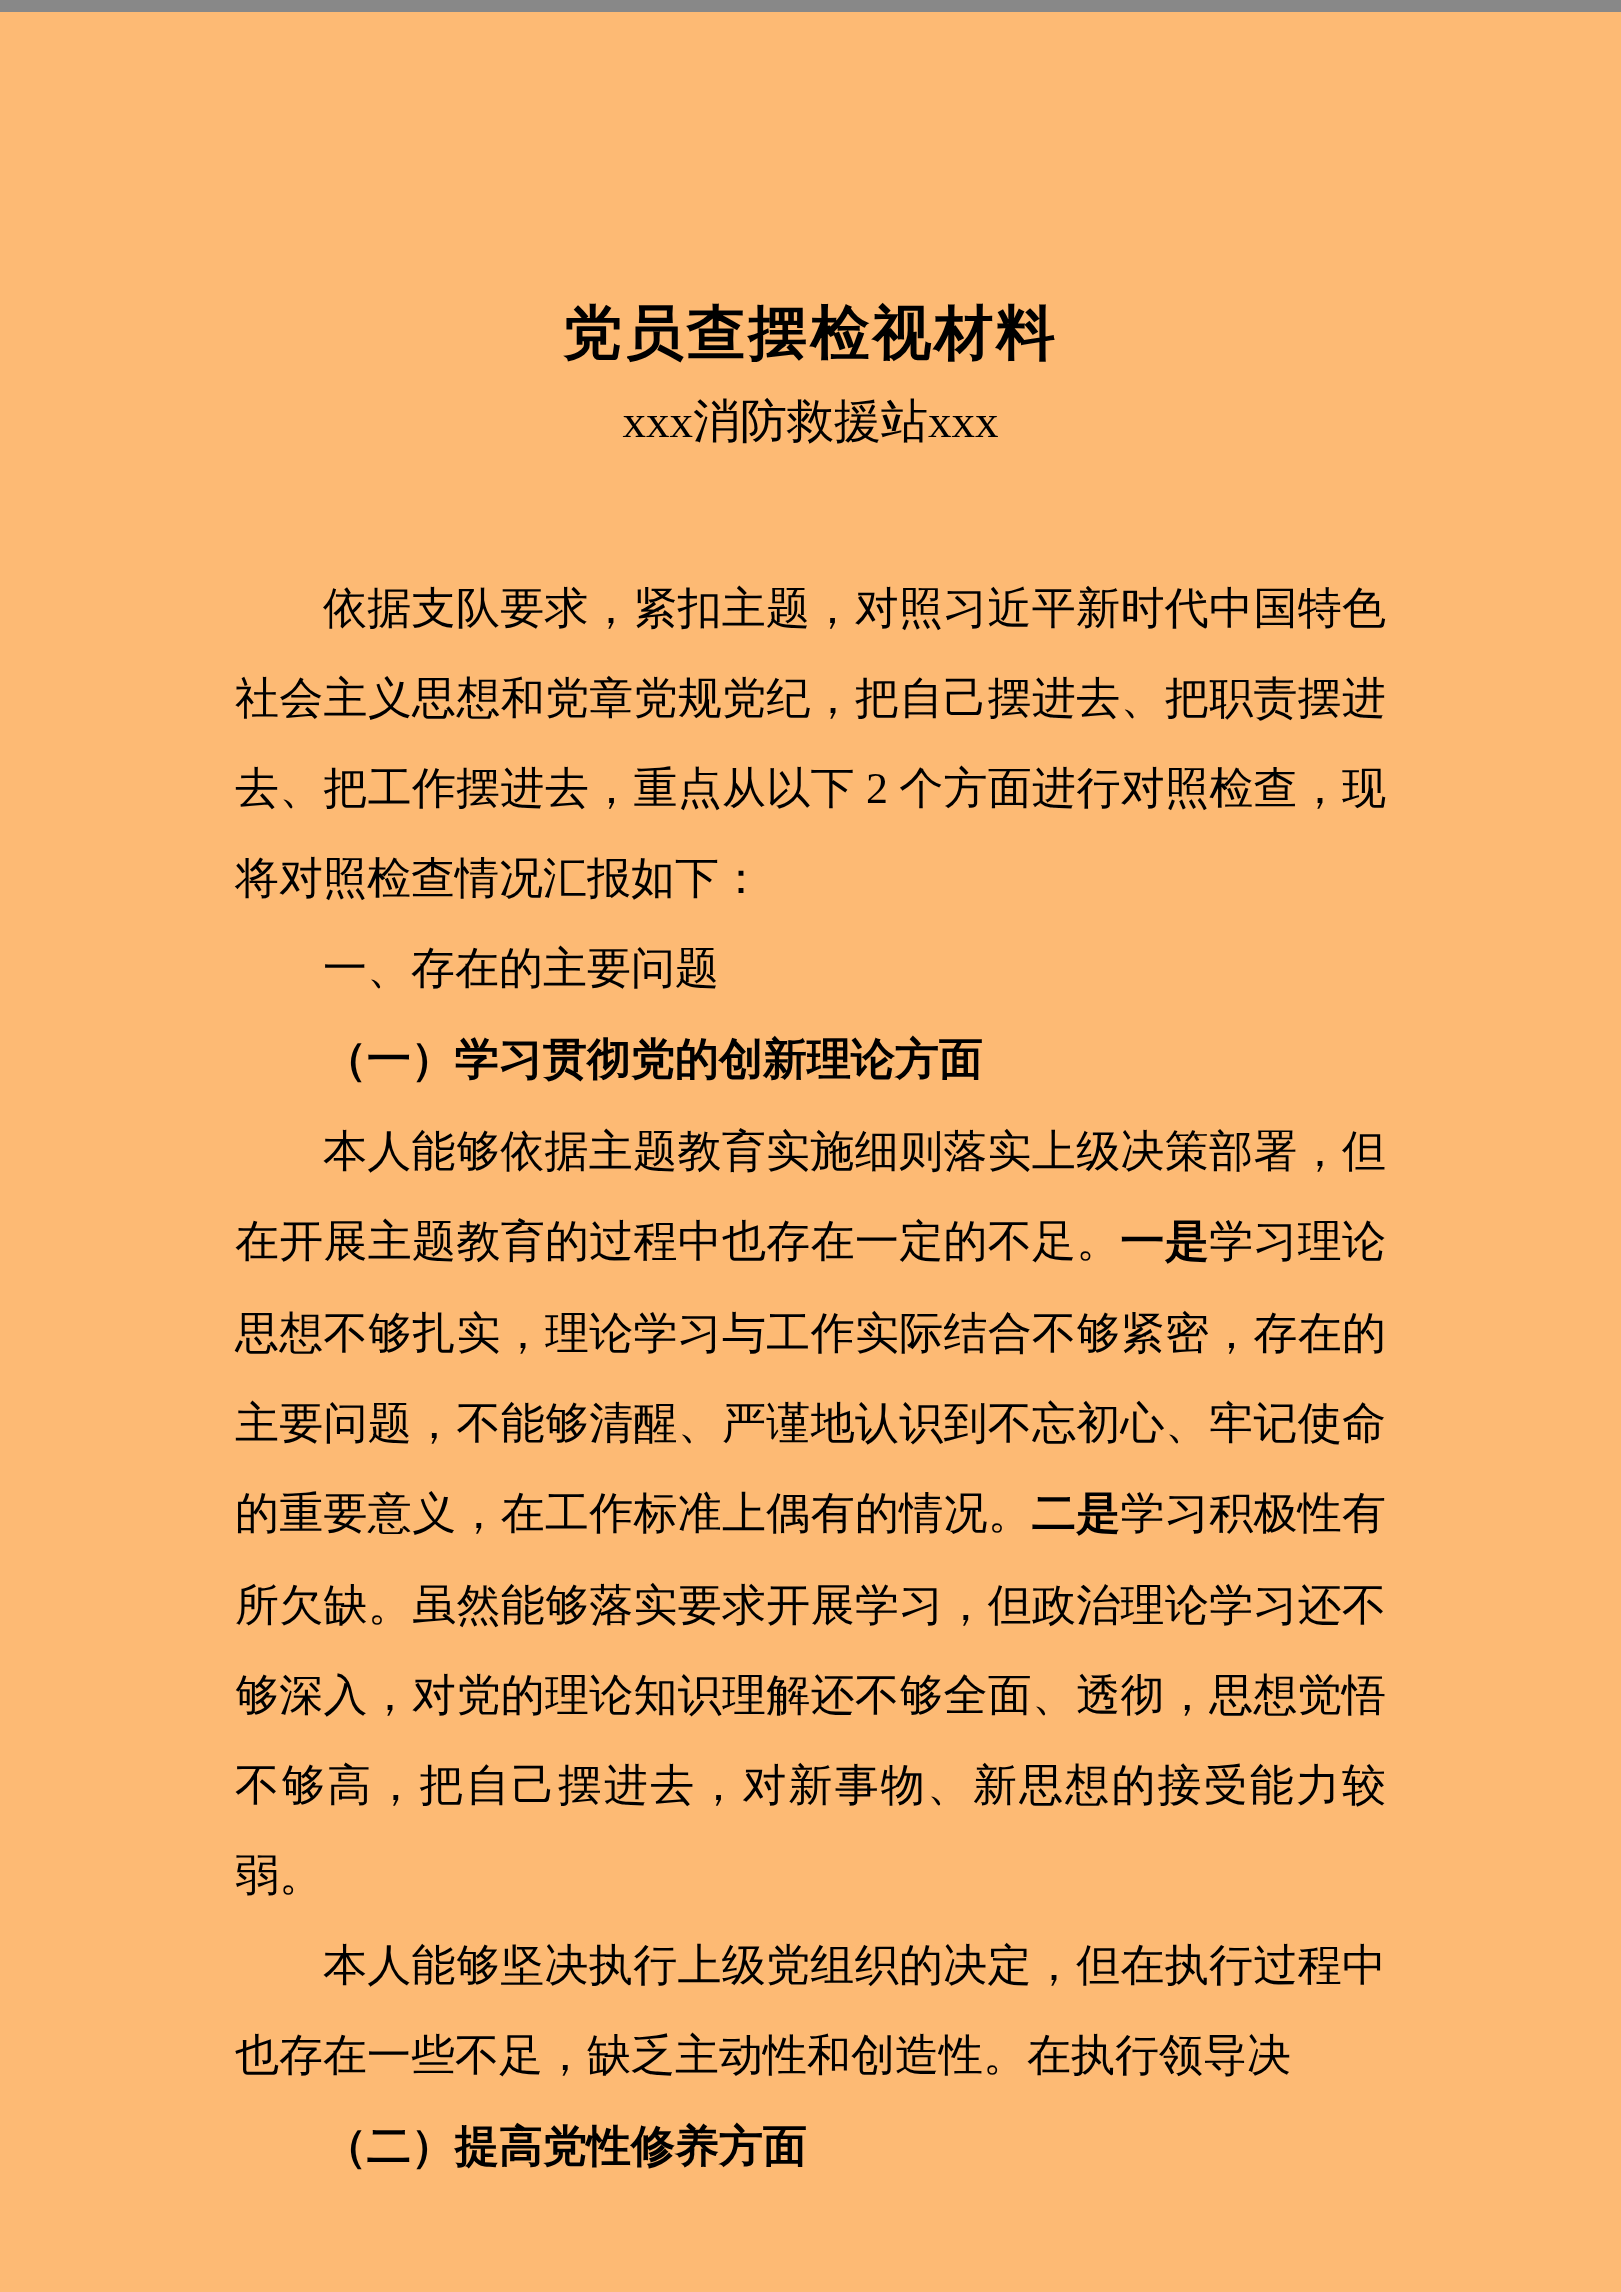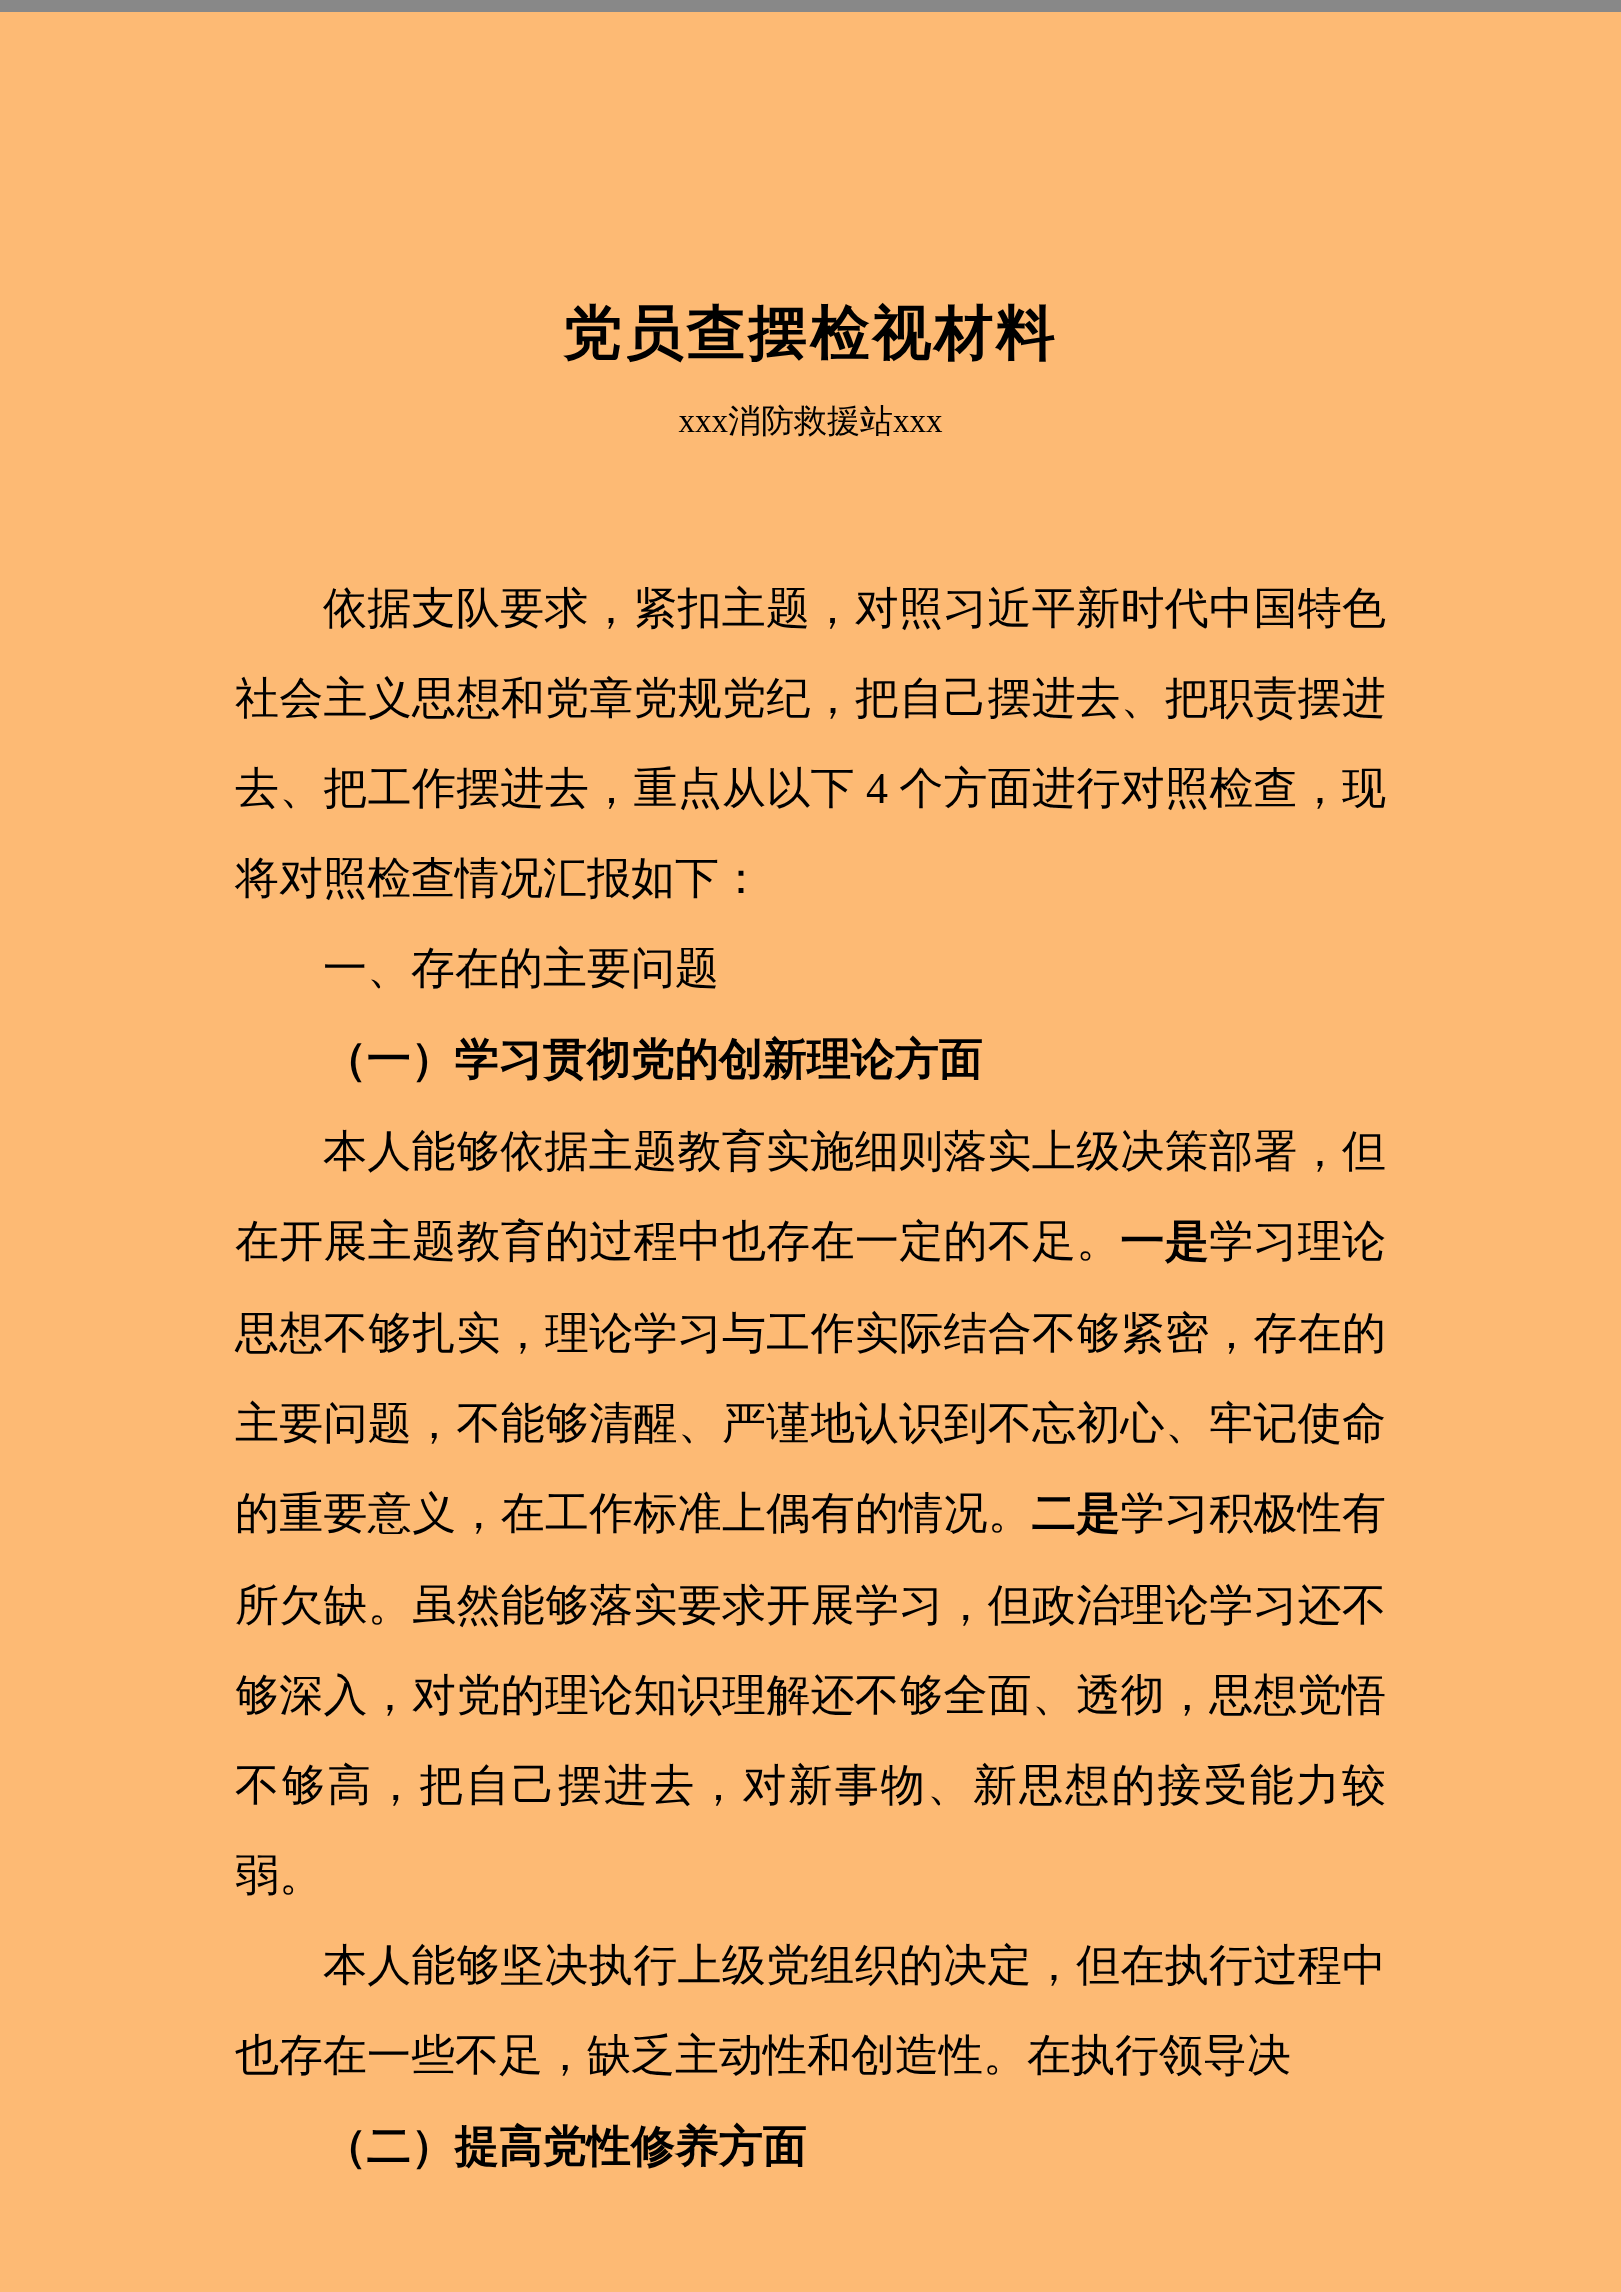--- a/index.html
+++ b/index.html
@@ -24,21 +24,21 @@
     text-align: center;
     font-size: 59px;
     line-height: 71px;
     font-weight: bold;
     letter-spacing: 2.9px;
     font-family: "Liberation Serif", "DejaVu Serif", serif;
   }
   .doc-subtitle {
     margin: 25.5px 0 0 0;
     text-align: center;
-    font-size: 33px;
+    font-size: 47px;
     line-height: 53px;
     font-weight: normal;
   }
   .doc-body {
     margin-top: 116px;
   }
   .para {
     margin: 0;
     font-size: 44px;
     line-height: 90px;
@@ -55,21 +55,21 @@
     font-family: Liberation Mono, monospace;
   }
 </style>
 </head>
 <body>
 
 <div class="page">
   <h1 class="doc-title">党员查摆检视材料</h1>
   <div class="doc-subtitle">xxx消防救援站xxx</div>
   <div class="doc-body">
-      <p class="para body"><span>依据支队要求，紧扣主题，对照习近平新时代中国特色社会主义思想和党章党规党纪，把自己摆进去、把职责摆进去、把工作摆进去，重点从以下 4 个方面进行对照检查，现将对照检查情况汇报如下：</span></p>
+      <p class="para body"><span>依据支队要求，紧扣主题，对照习近平新时代中国特色社会主义思想和党章党规党纪，把自己摆进去、把职责摆进去、把工作摆进去，重点从以下 2 个方面进行对照检查，现将对照检查情况汇报如下：</span></p>
       <p class="para body"><span>一、存在的主要问题</span></p>
       <p class="para heading"><span class="bold">（一）学习贯彻党的创新理论方面</span></p>
       <p class="para body"><span>本人能够依据主题教育实施细则落实上级决策部署，但在开展主题教育的过程中也存在一定的不足。</span><span class="bold">一是</span><span>学习理论思想不够扎实，理论学习与工作实际结合不够紧密，存在的主要问题，不能够清醒、严谨地认识到不忘初心、牢记使命的重要意义，在工作标准上偶有的情况。</span><span class="bold">二是</span><span>学习积极性有所欠缺。虽然能够落实要求开展学习，但政治理论学习还不够深入，对党的理论知识理解还不够全面、透彻，思想觉悟不够高，把自己摆进去，对新事物、新思想的接受能力较弱。</span></p>
       <p class="para body"><span>本人能够坚决执行上级党组织的决定，但在执行过程中也存在一些不足，缺乏主动性和创造性。在执行领导决</span></p>
       <p class="para heading"><span class="bold">（二）提高党性修养方面</span></p>
     </div>
 </div>
 
 
 </body></html>

